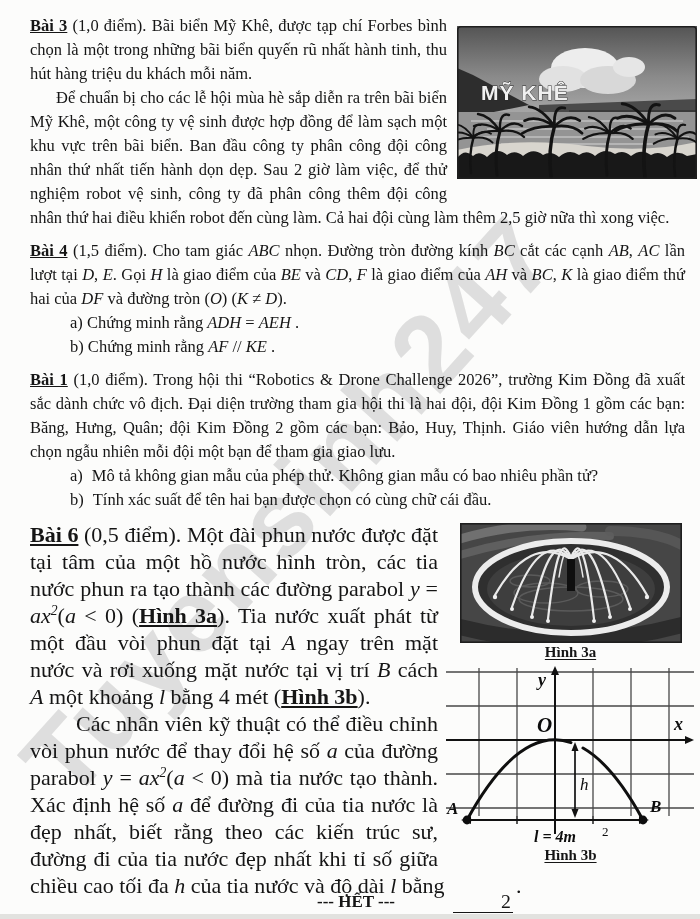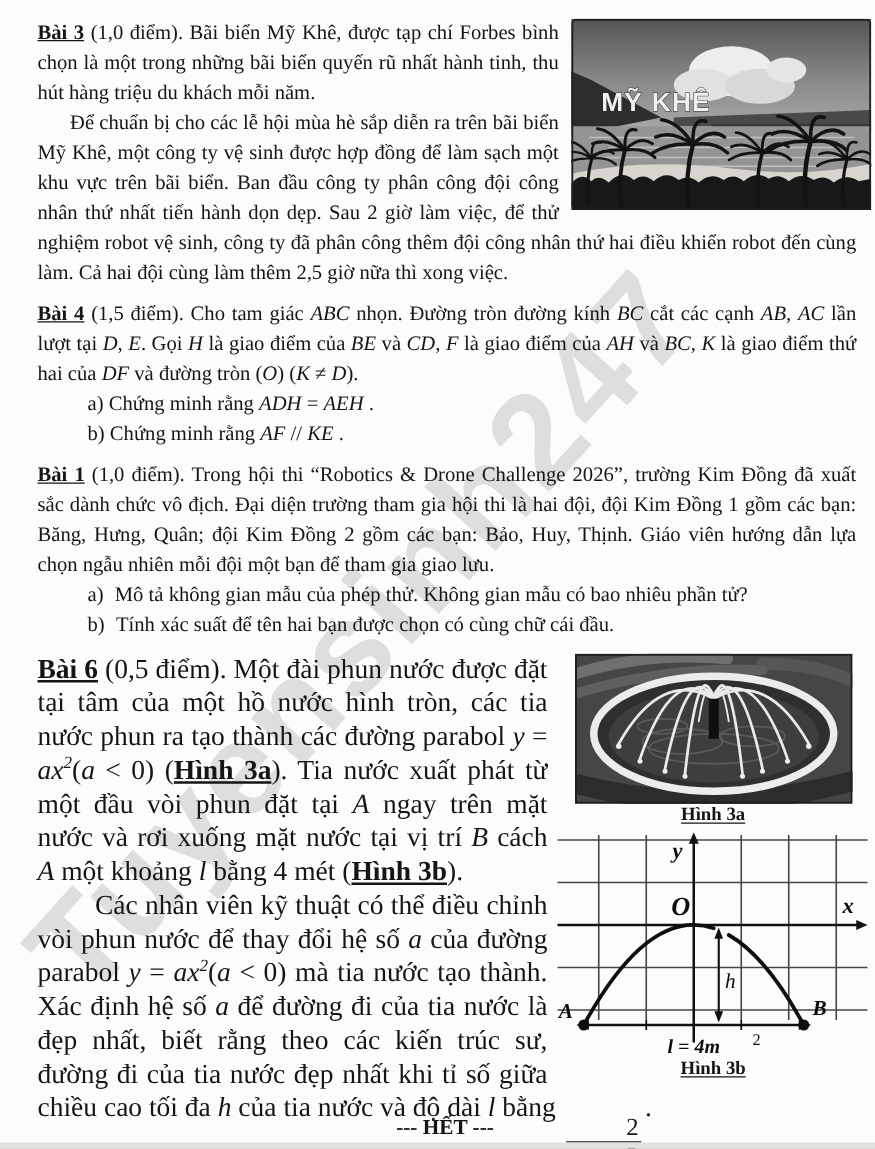--- a/index.html
+++ b/index.html
@@ -50,21 +50,21 @@
 </head>
 <body>
 
 <div class="page">
 
   <div class="watermark">Tuyensinh247</div>
 
   <div class="content">
 
     <section>
-      <figure class="fig-beach" style="margin-top:1px;">
+      <figure class="fig-beach" style="margin-top:12px;">
         <svg width="240" height="153" viewBox="0 0 240 153">
           <defs>
             <linearGradient id="sky" x1="0" y1="0" x2="0" y2="1">
               <stop offset="0" stop-color="#545454"></stop>
               <stop offset="0.55" stop-color="#8a8a8a"></stop>
               <stop offset="1" stop-color="#aaaaaa"></stop>
             </linearGradient>
             <g id="palm" stroke="#131313" fill="none" stroke-linecap="round">
               <path d="M0 0 C -2 -16 -1 -30 3 -44" stroke-width="3"></path>
               <g stroke-width="2.4">

